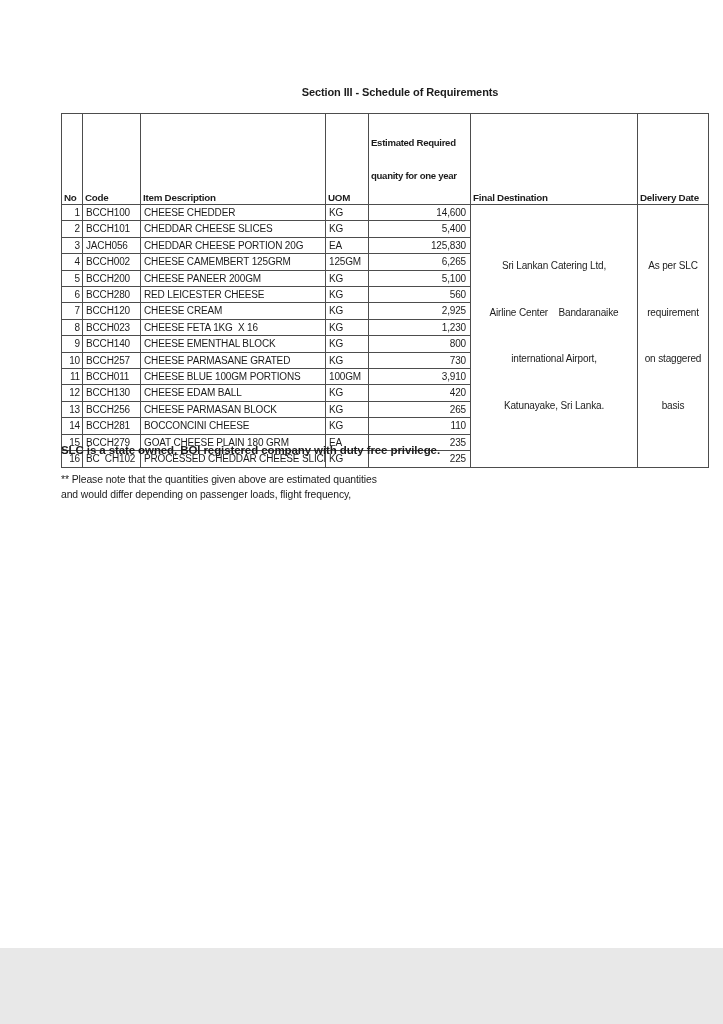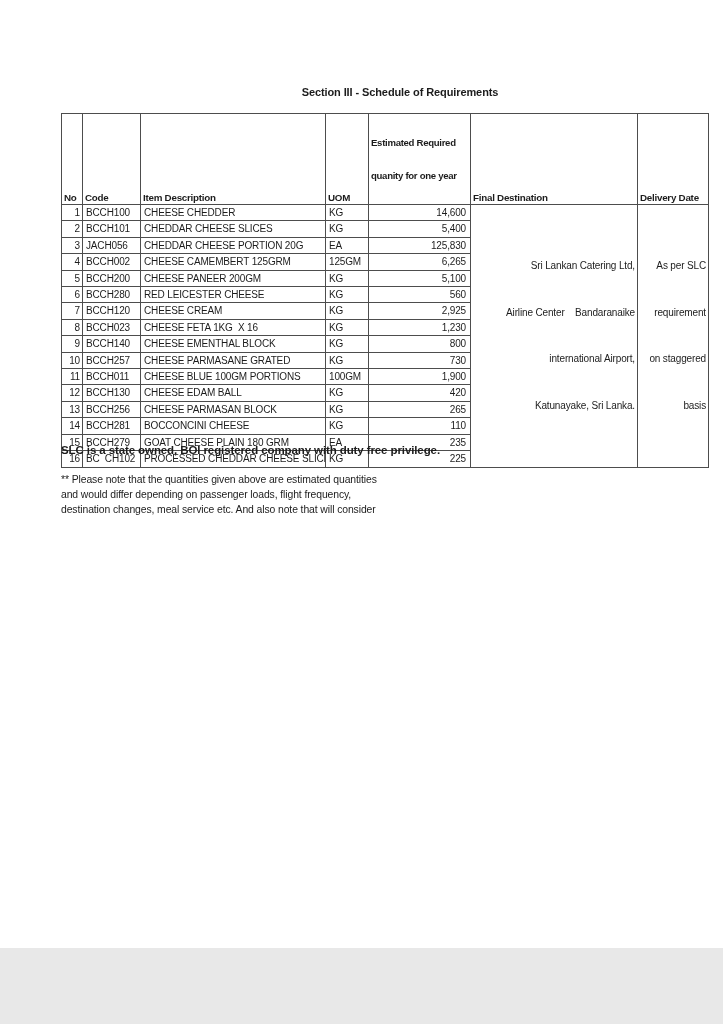--- a/index.html
+++ b/index.html
@@ -52,21 +52,21 @@
     letter-spacing: -0.15px;
     height: 15.44px;
     line-height: 15.4px;
     padding: 0 3px;
     vertical-align: middle;
     white-space: pre;
   }
   .req-table td.c-no  { text-align: right; padding-right: 2px; }
   .req-table td.c-qty { text-align: right; padding-right: 4px; }
   .req-table td.merged {
-    text-align: right;
+    text-align: center;
     vertical-align: middle;
     line-height: 15.5px;
     padding: 0 2px;
   }
   .merged .ln { display: block; white-space: pre; }
   .note-heading {
     position: absolute;
     left: 61px;
     top: 444px;
     font-size: 11.5px;
@@ -205,21 +205,21 @@
         <td>BCCH257</td>
         <td>CHEESE PARMASANE GRATED</td>
         <td>KG</td>
         <td class="c-qty">730</td>
       </tr>
       <tr>
         <td class="c-no">11</td>
         <td>BCCH011</td>
         <td>CHEESE BLUE 100GM PORTIONS</td>
         <td>100GM</td>
-        <td class="c-qty">1,900</td>
+        <td class="c-qty">3,910</td>
       </tr>
       <tr>
         <td class="c-no">12</td>
         <td>BCCH130</td>
         <td>CHEESE EDAM BALL</td>
         <td>KG</td>
         <td class="c-qty">420</td>
       </tr>
       <tr>
         <td class="c-no">13</td>
@@ -250,20 +250,19 @@
         <td class="c-qty">225</td>
       </tr>
     </tbody>
   </table>
 
   <div class="note-heading">SLC is a state owned, BOI registered company with duty free privilege.</div>
 
   <div class="note-body">
     <div>** Please note that the quantities given above are estimated quantities</div>
     <div>and would differ depending on passenger loads, flight frequency,</div>
-    <div>destination changes, meal service etc. And also note that will consider</div>
   </div>
 
   <div class="page-footer">
     <span>Page </span><span class="b">9</span><span> of </span><span class="b">38</span>
   </div>
 
 </div>
 
 </body></html>

